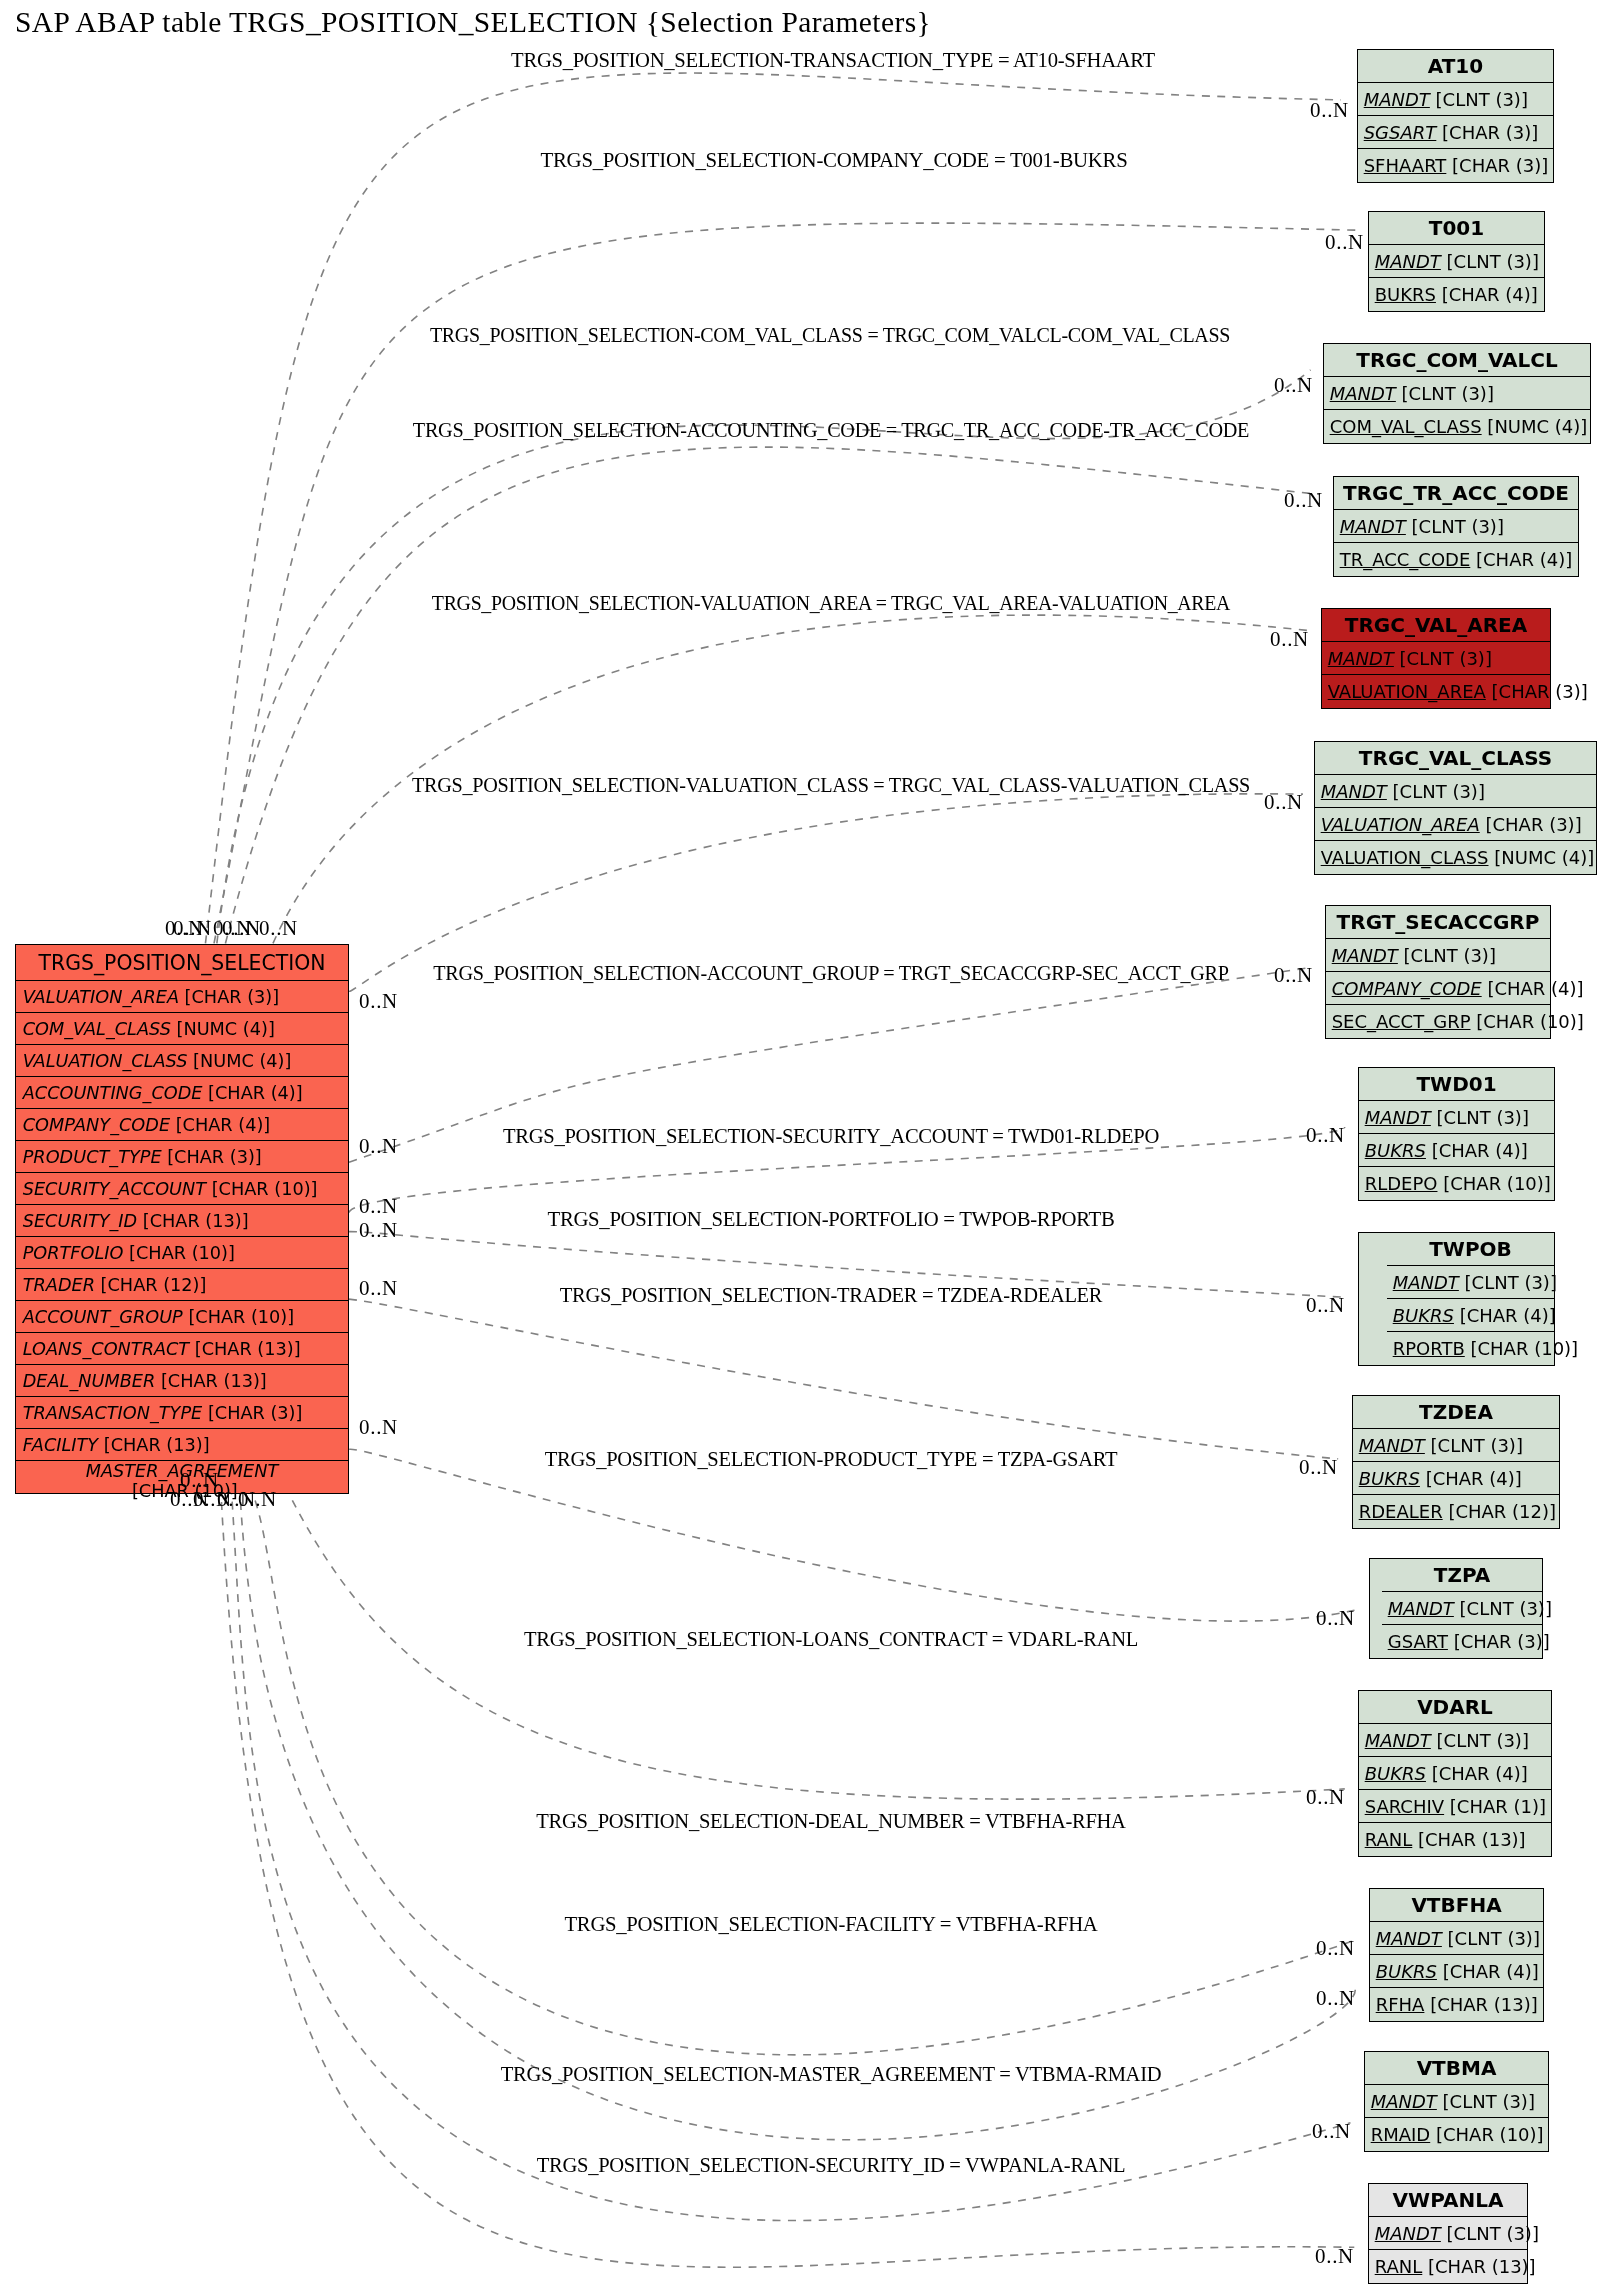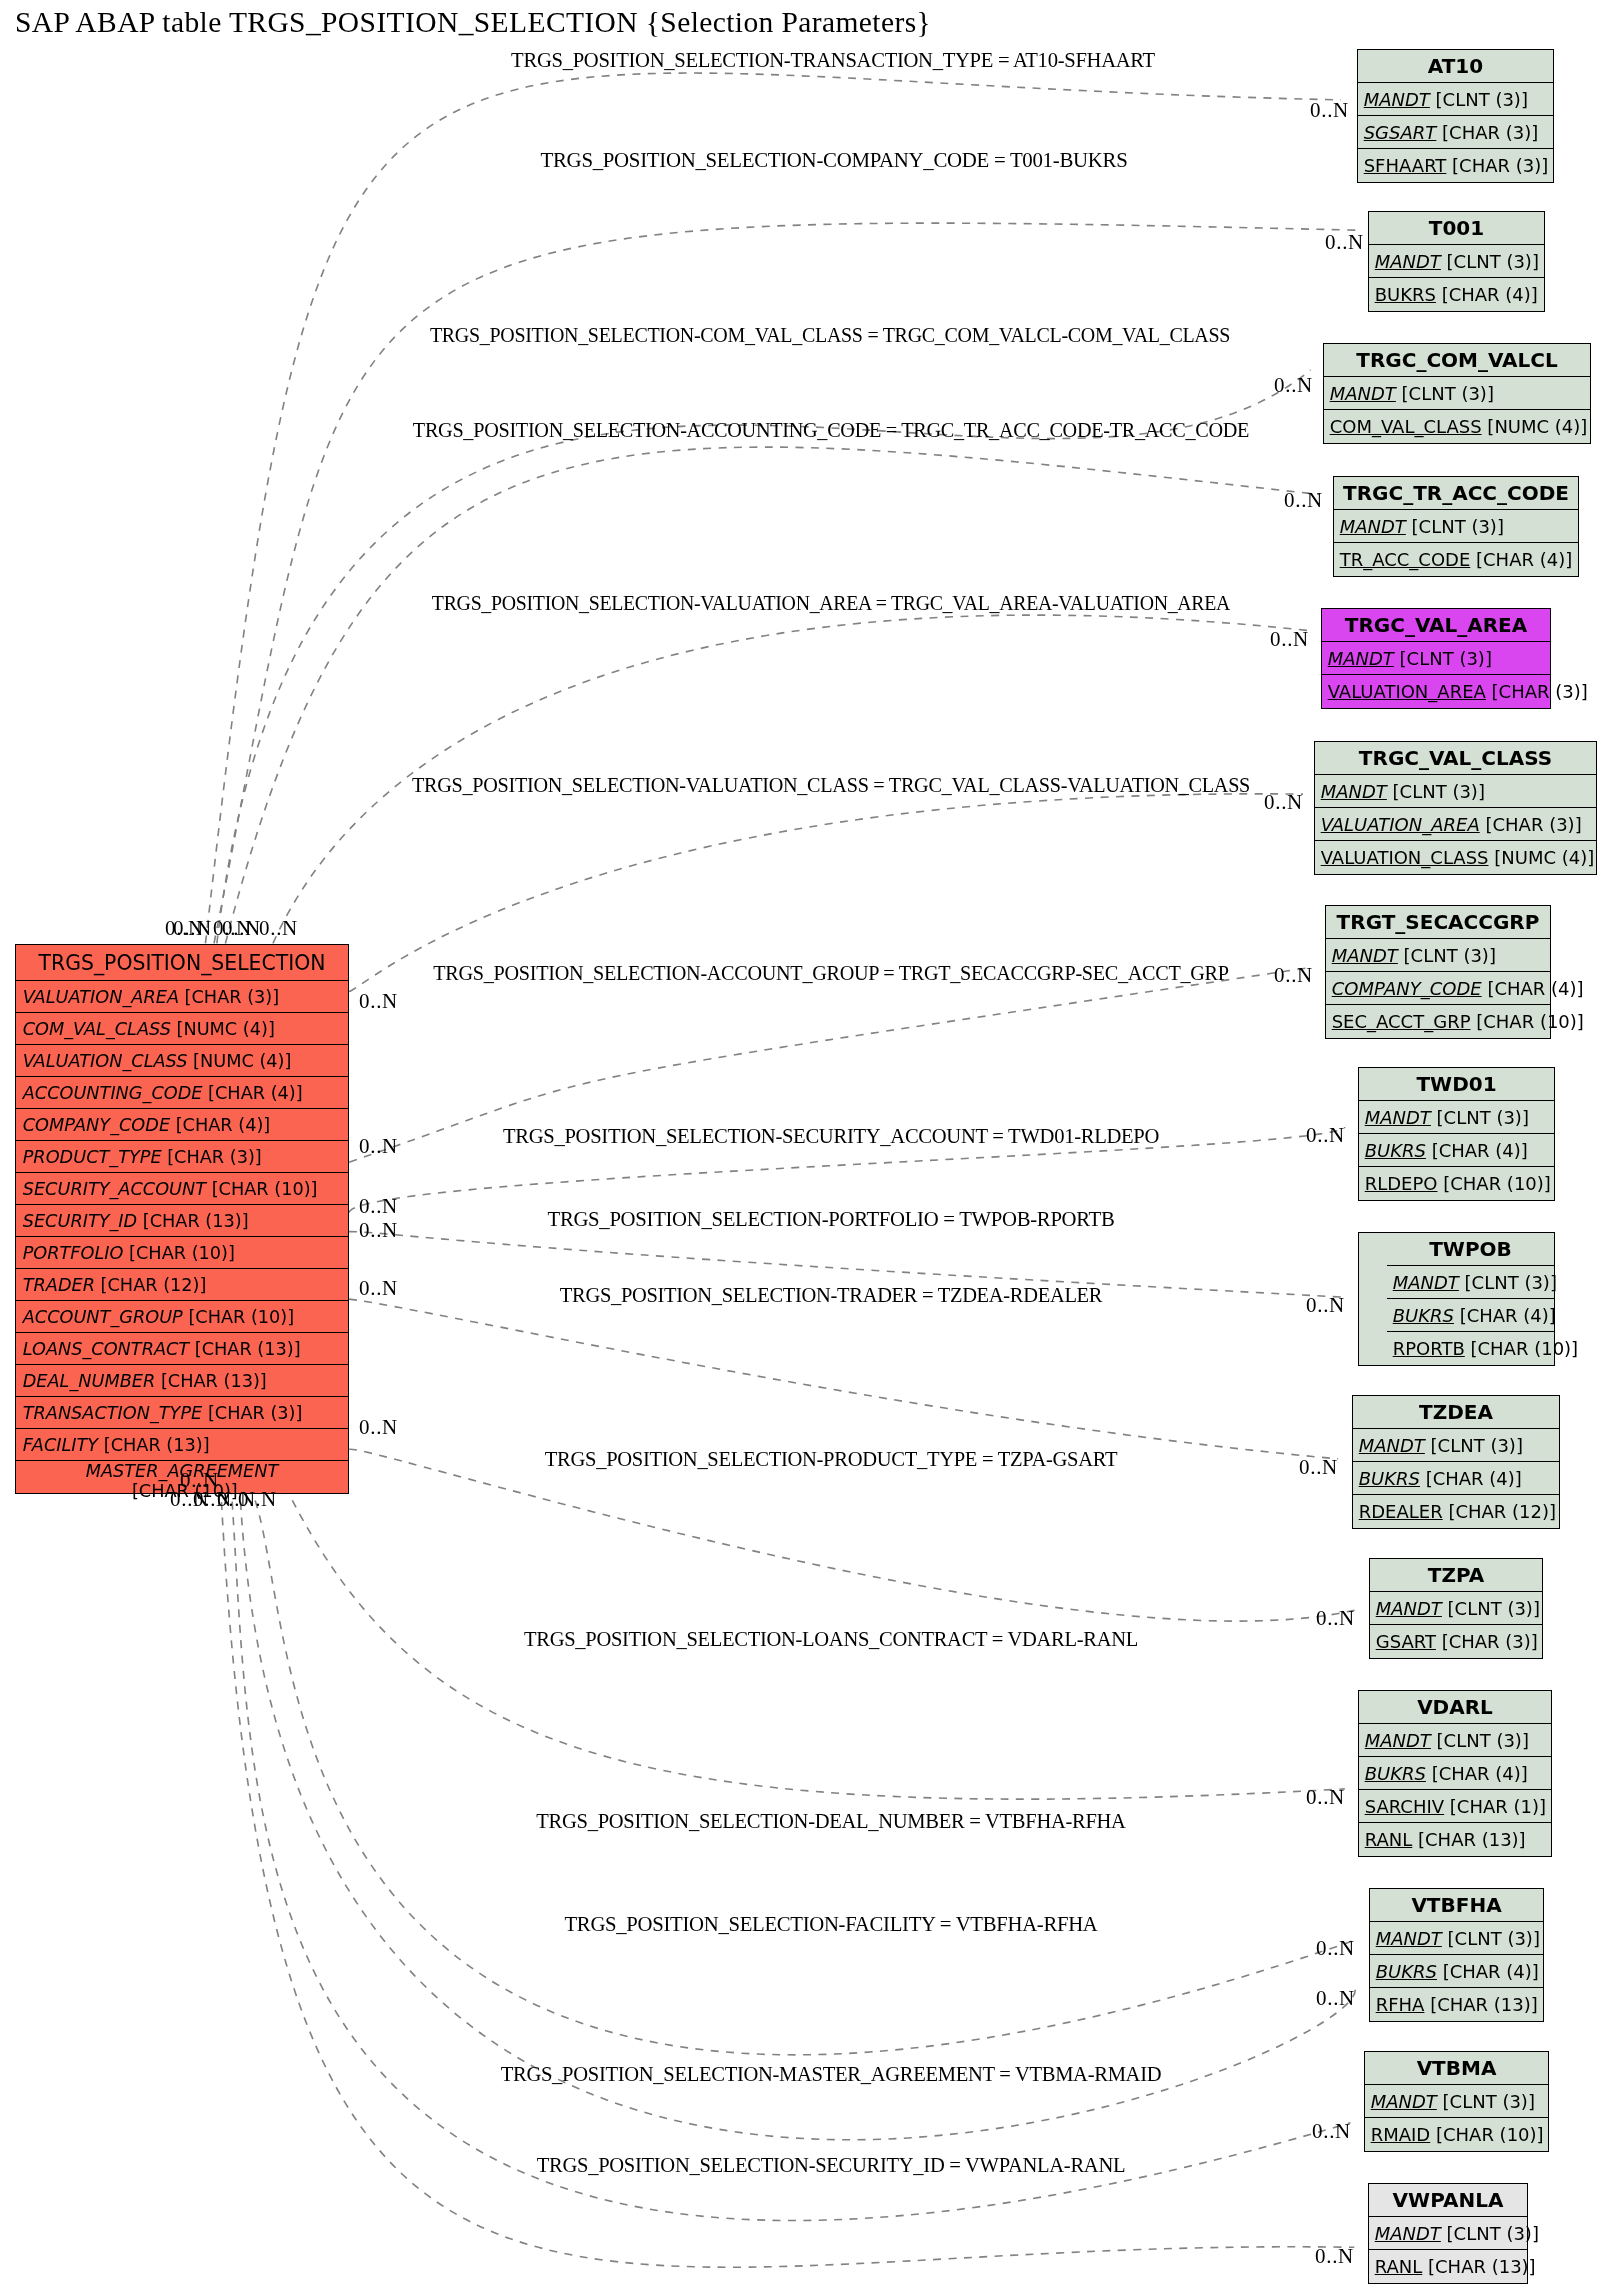--- a/index.html
+++ b/index.html
@@ -159,21 +159,21 @@
       <div class="r hd">TRGC_TR_ACC_CODE</div>
       <div class="r fd">
         <span class="kf"><u>MANDT</u></span>
         <span>&nbsp;[CLNT (3)]</span>
       </div>
       <div class="r fd last">
         <span class="nk"><u>TR_ACC_CODE</u></span>
         <span>&nbsp;[CHAR (4)]</span>
       </div>
     </div>
-    <div class="ent" style="left: 1321px; top: 608px; width: 230px; background: #d946ef;">
+    <div class="ent" style="left: 1321px; top: 608px; width: 230px; background: #b91c1c;">
       <div class="r hd">TRGC_VAL_AREA</div>
       <div class="r fd">
         <span class="kf"><u>MANDT</u></span>
         <span>&nbsp;[CLNT (3)]</span>
       </div>
       <div class="r fd last">
         <span class="nk"><u>VALUATION_AREA</u></span>
         <span>&nbsp;[CHAR (3)]</span>
       </div>
     </div>
@@ -245,21 +245,21 @@
       </div>
       <div class="r fd">
         <span class="kf"><u>BUKRS</u></span>
         <span>&nbsp;[CHAR (4)]</span>
       </div>
       <div class="r fd last">
         <span class="nk"><u>RDEALER</u></span>
         <span>&nbsp;[CHAR (12)]</span>
       </div>
     </div>
-    <div class="ent" style="left: 1369px; top: 1558px; width: 174px; background: rgb(211, 224, 211);">
+    <div class="ent" style="left: 1369px; top: 1558px; width: 174px; background: rgb(211, 224, 211); padding-left: 12px;">
       <div class="r hd">TZPA</div>
       <div class="r fd">
         <span class="kf"><u>MANDT</u></span>
         <span>&nbsp;[CLNT (3)]</span>
       </div>
       <div class="r fd last">
         <span class="nk"><u>GSART</u></span>
         <span>&nbsp;[CHAR (3)]</span>
       </div>
     </div>

